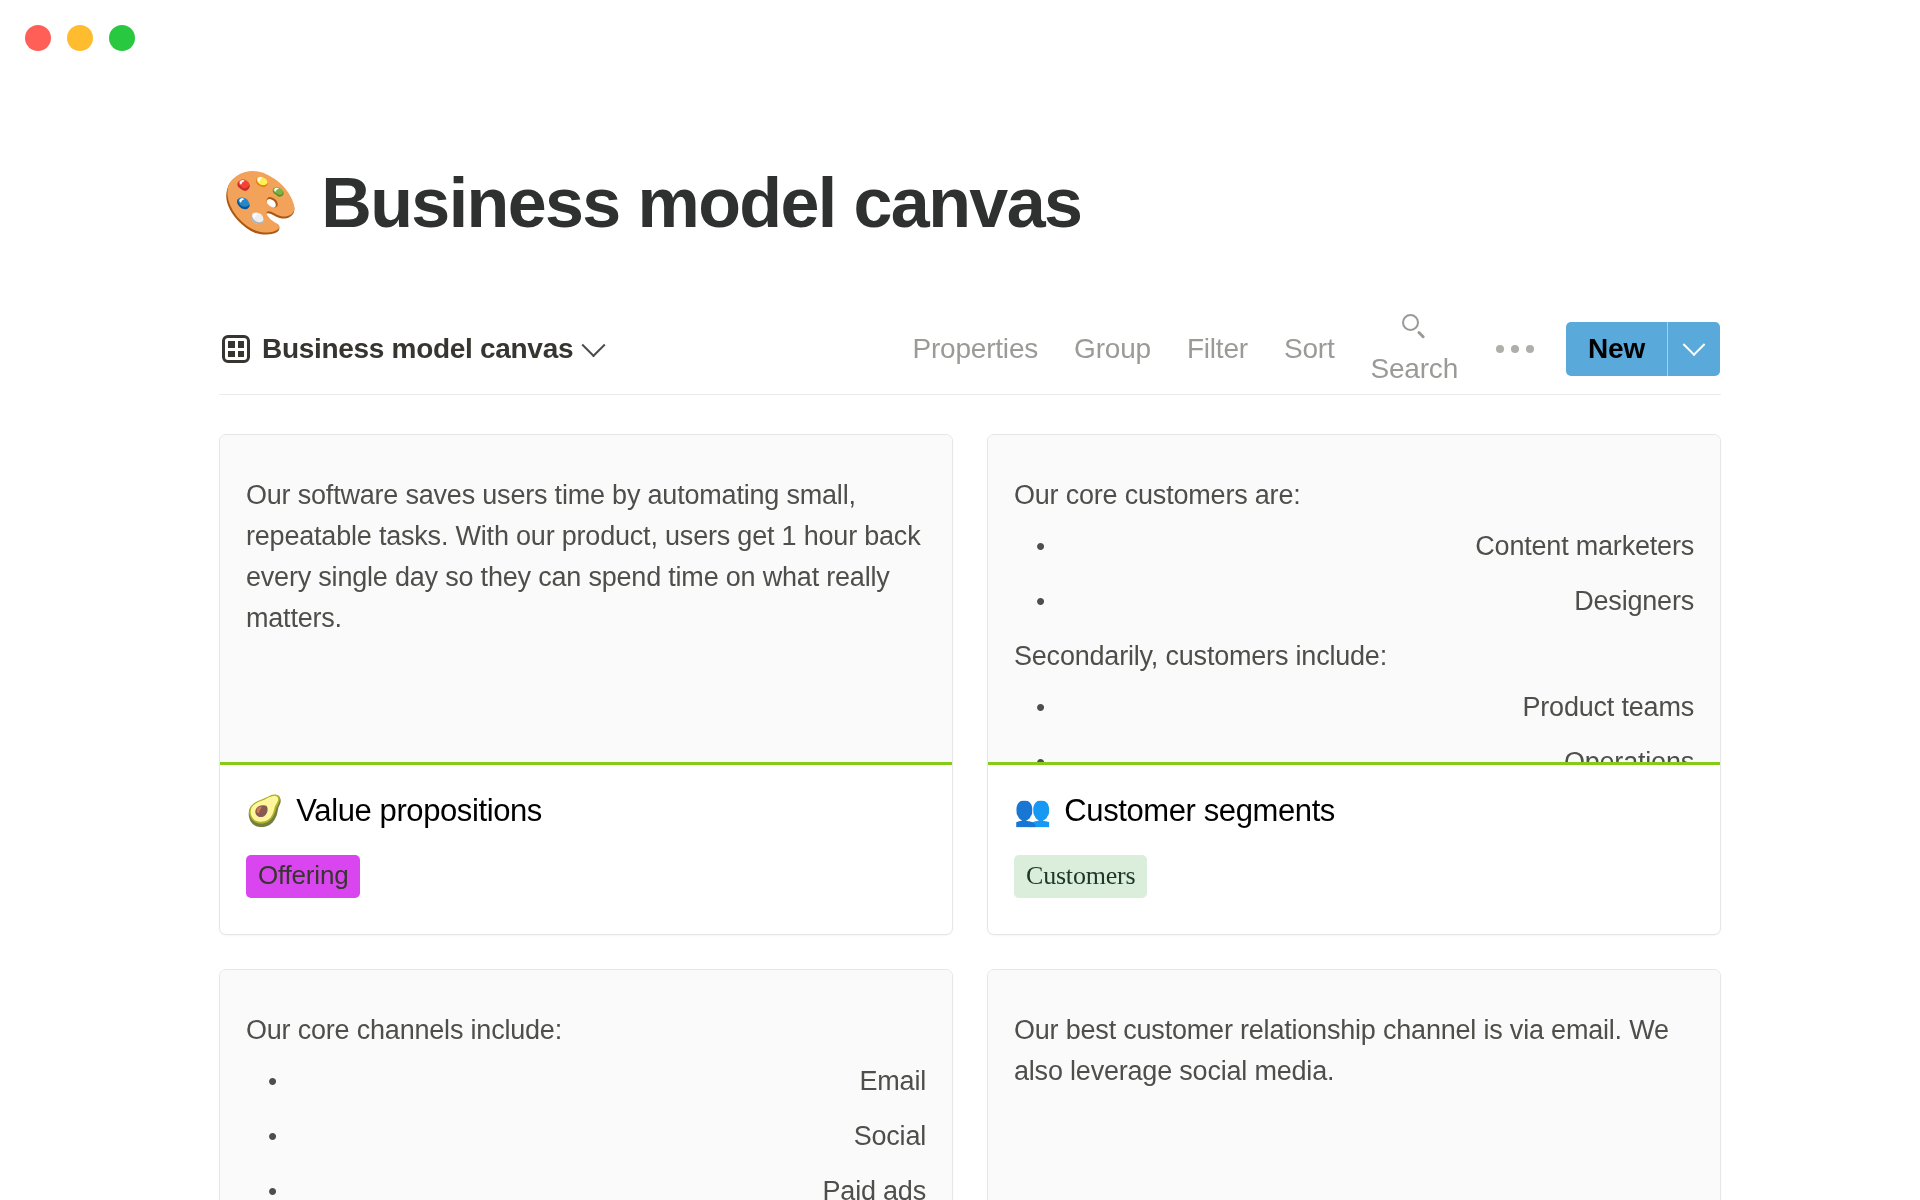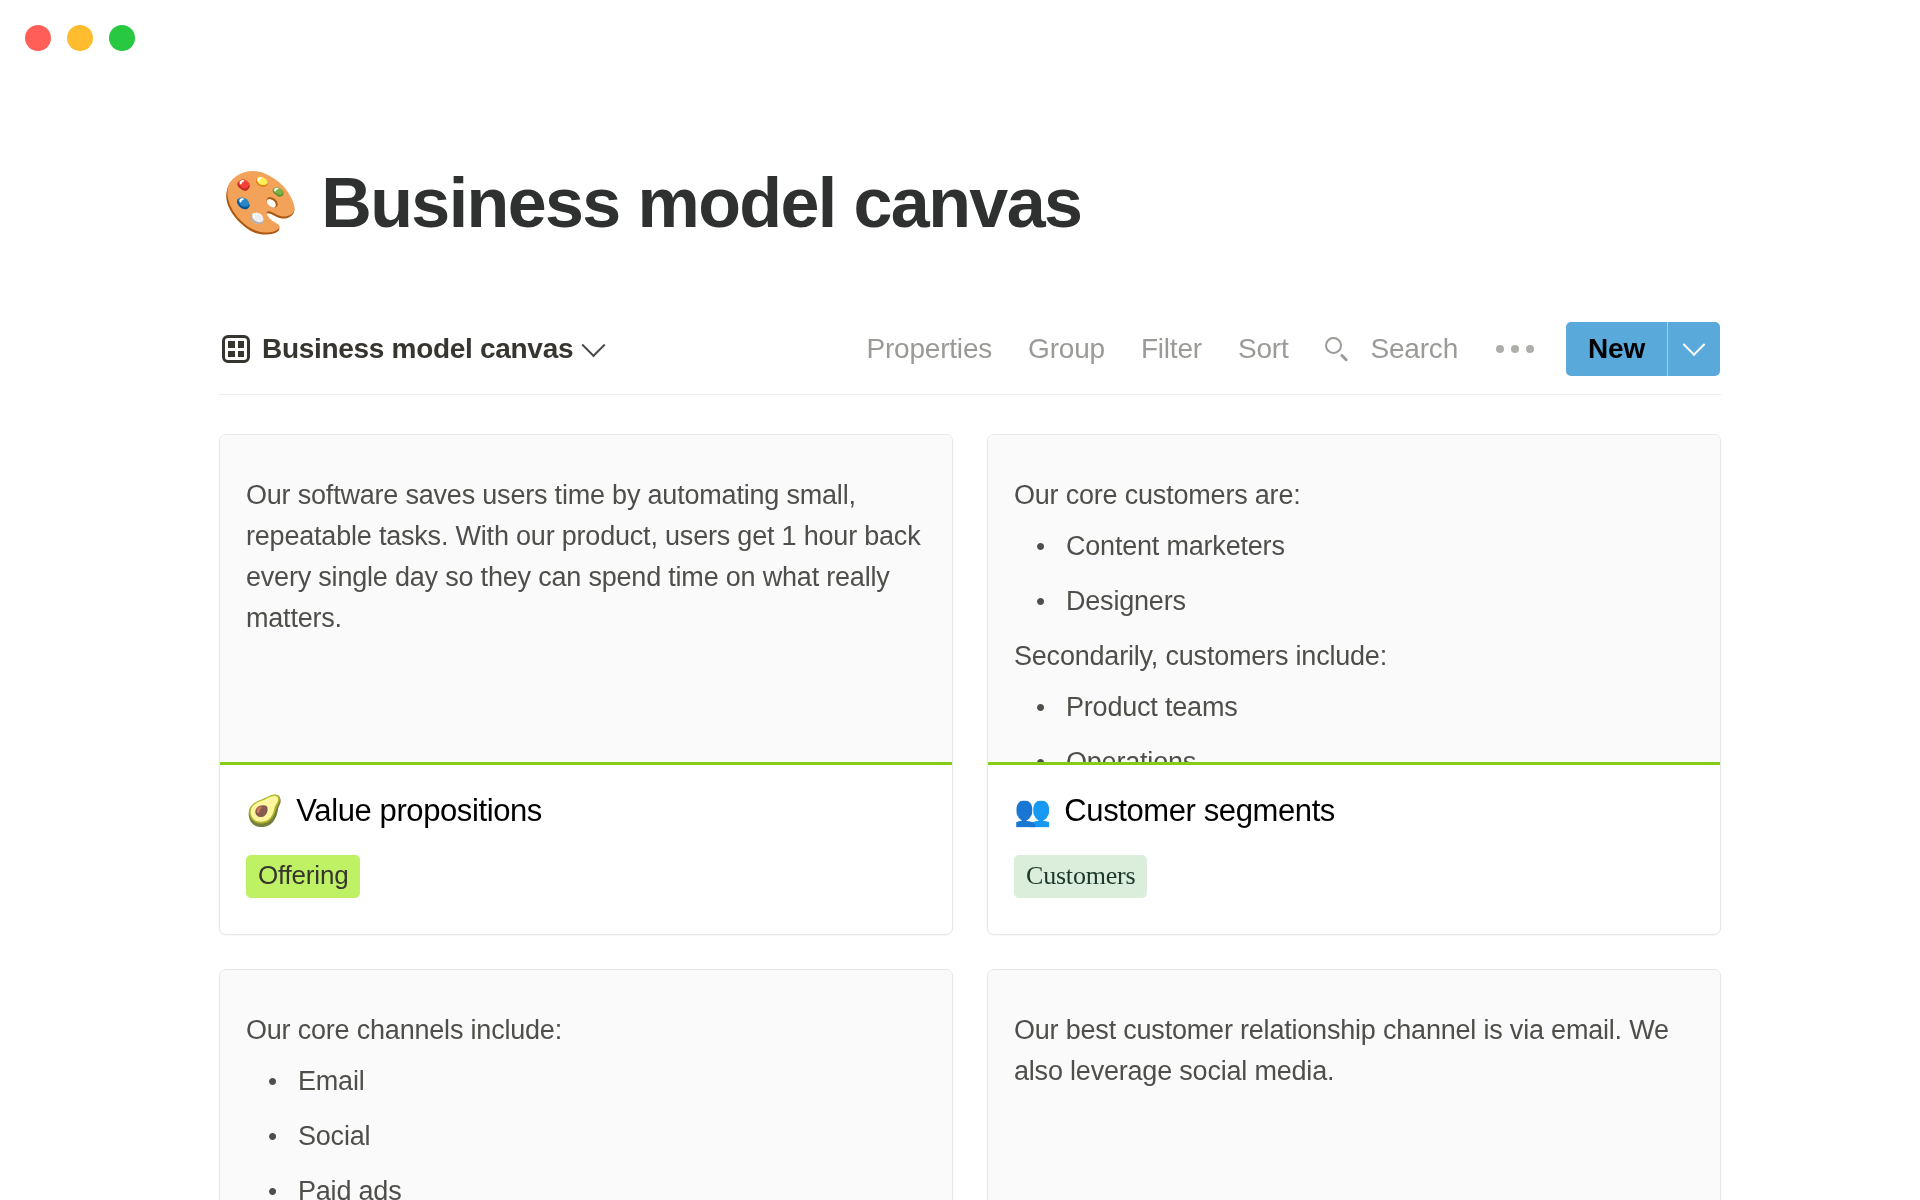--- a/index.html
+++ b/index.html
@@ -124,23 +124,24 @@
     font-size: 28px;
     color: #9b9a97;
     padding: 0 18px;
     white-space: nowrap;
     cursor: pointer;
     letter-spacing: -0.2px;
   }
   .search-group {
     display: flex;
     align-items: center;
-    gap: 20px;
+    gap: 14px;
     padding: 0 18px;
     cursor: pointer;
+    flex-direction: column;
   }
   .search-icon {
     width: 26px;
     height: 26px;
     flex: none;
     position: relative;
   }
   .search-icon::before {
     content: "";
     position: absolute;
@@ -252,20 +253,21 @@
     margin: 0 0 10px 0;
     font-size: 27px;
     line-height: 41px;
     color: #4e4e4a;
     letter-spacing: -0.2px;
   }
   .card-preview ul {
     margin: 0 0 10px 0;
     padding-left: 46px;
     list-style: none;
+    text-align: right;
   }
   .card-preview ul li {
     font-size: 27px;
     line-height: 41px;
     color: #4e4e4a;
     position: relative;
     padding-left: 6px;
     margin-bottom: 14px;
     letter-spacing: -0.2px;
   }
@@ -367,21 +369,21 @@
 
     <div class="card">
       <div class="card-preview">
         <p>Our software saves users time by automating small, repeatable tasks. With our product, users get 1 hour back every single day so they can spend time on what really matters.</p>
       </div>
       <div class="card-body">
         <div class="card-title">
           <span class="card-emoji">🥑</span>
           <span class="card-title-text">Value propositions</span>
         </div>
-        <span class="tag" style="background:#bef264;color:#37352f;">Offering</span>
+        <span class="tag" style="background:#d946ef;color:#37352f;">Offering</span>
       </div>
     </div>
 
     <div class="card">
       <div class="card-preview">
         <p>Our core customers are:</p>
         <ul>
           <li>Content marketers</li>
           <li>Designers</li>
         </ul>

